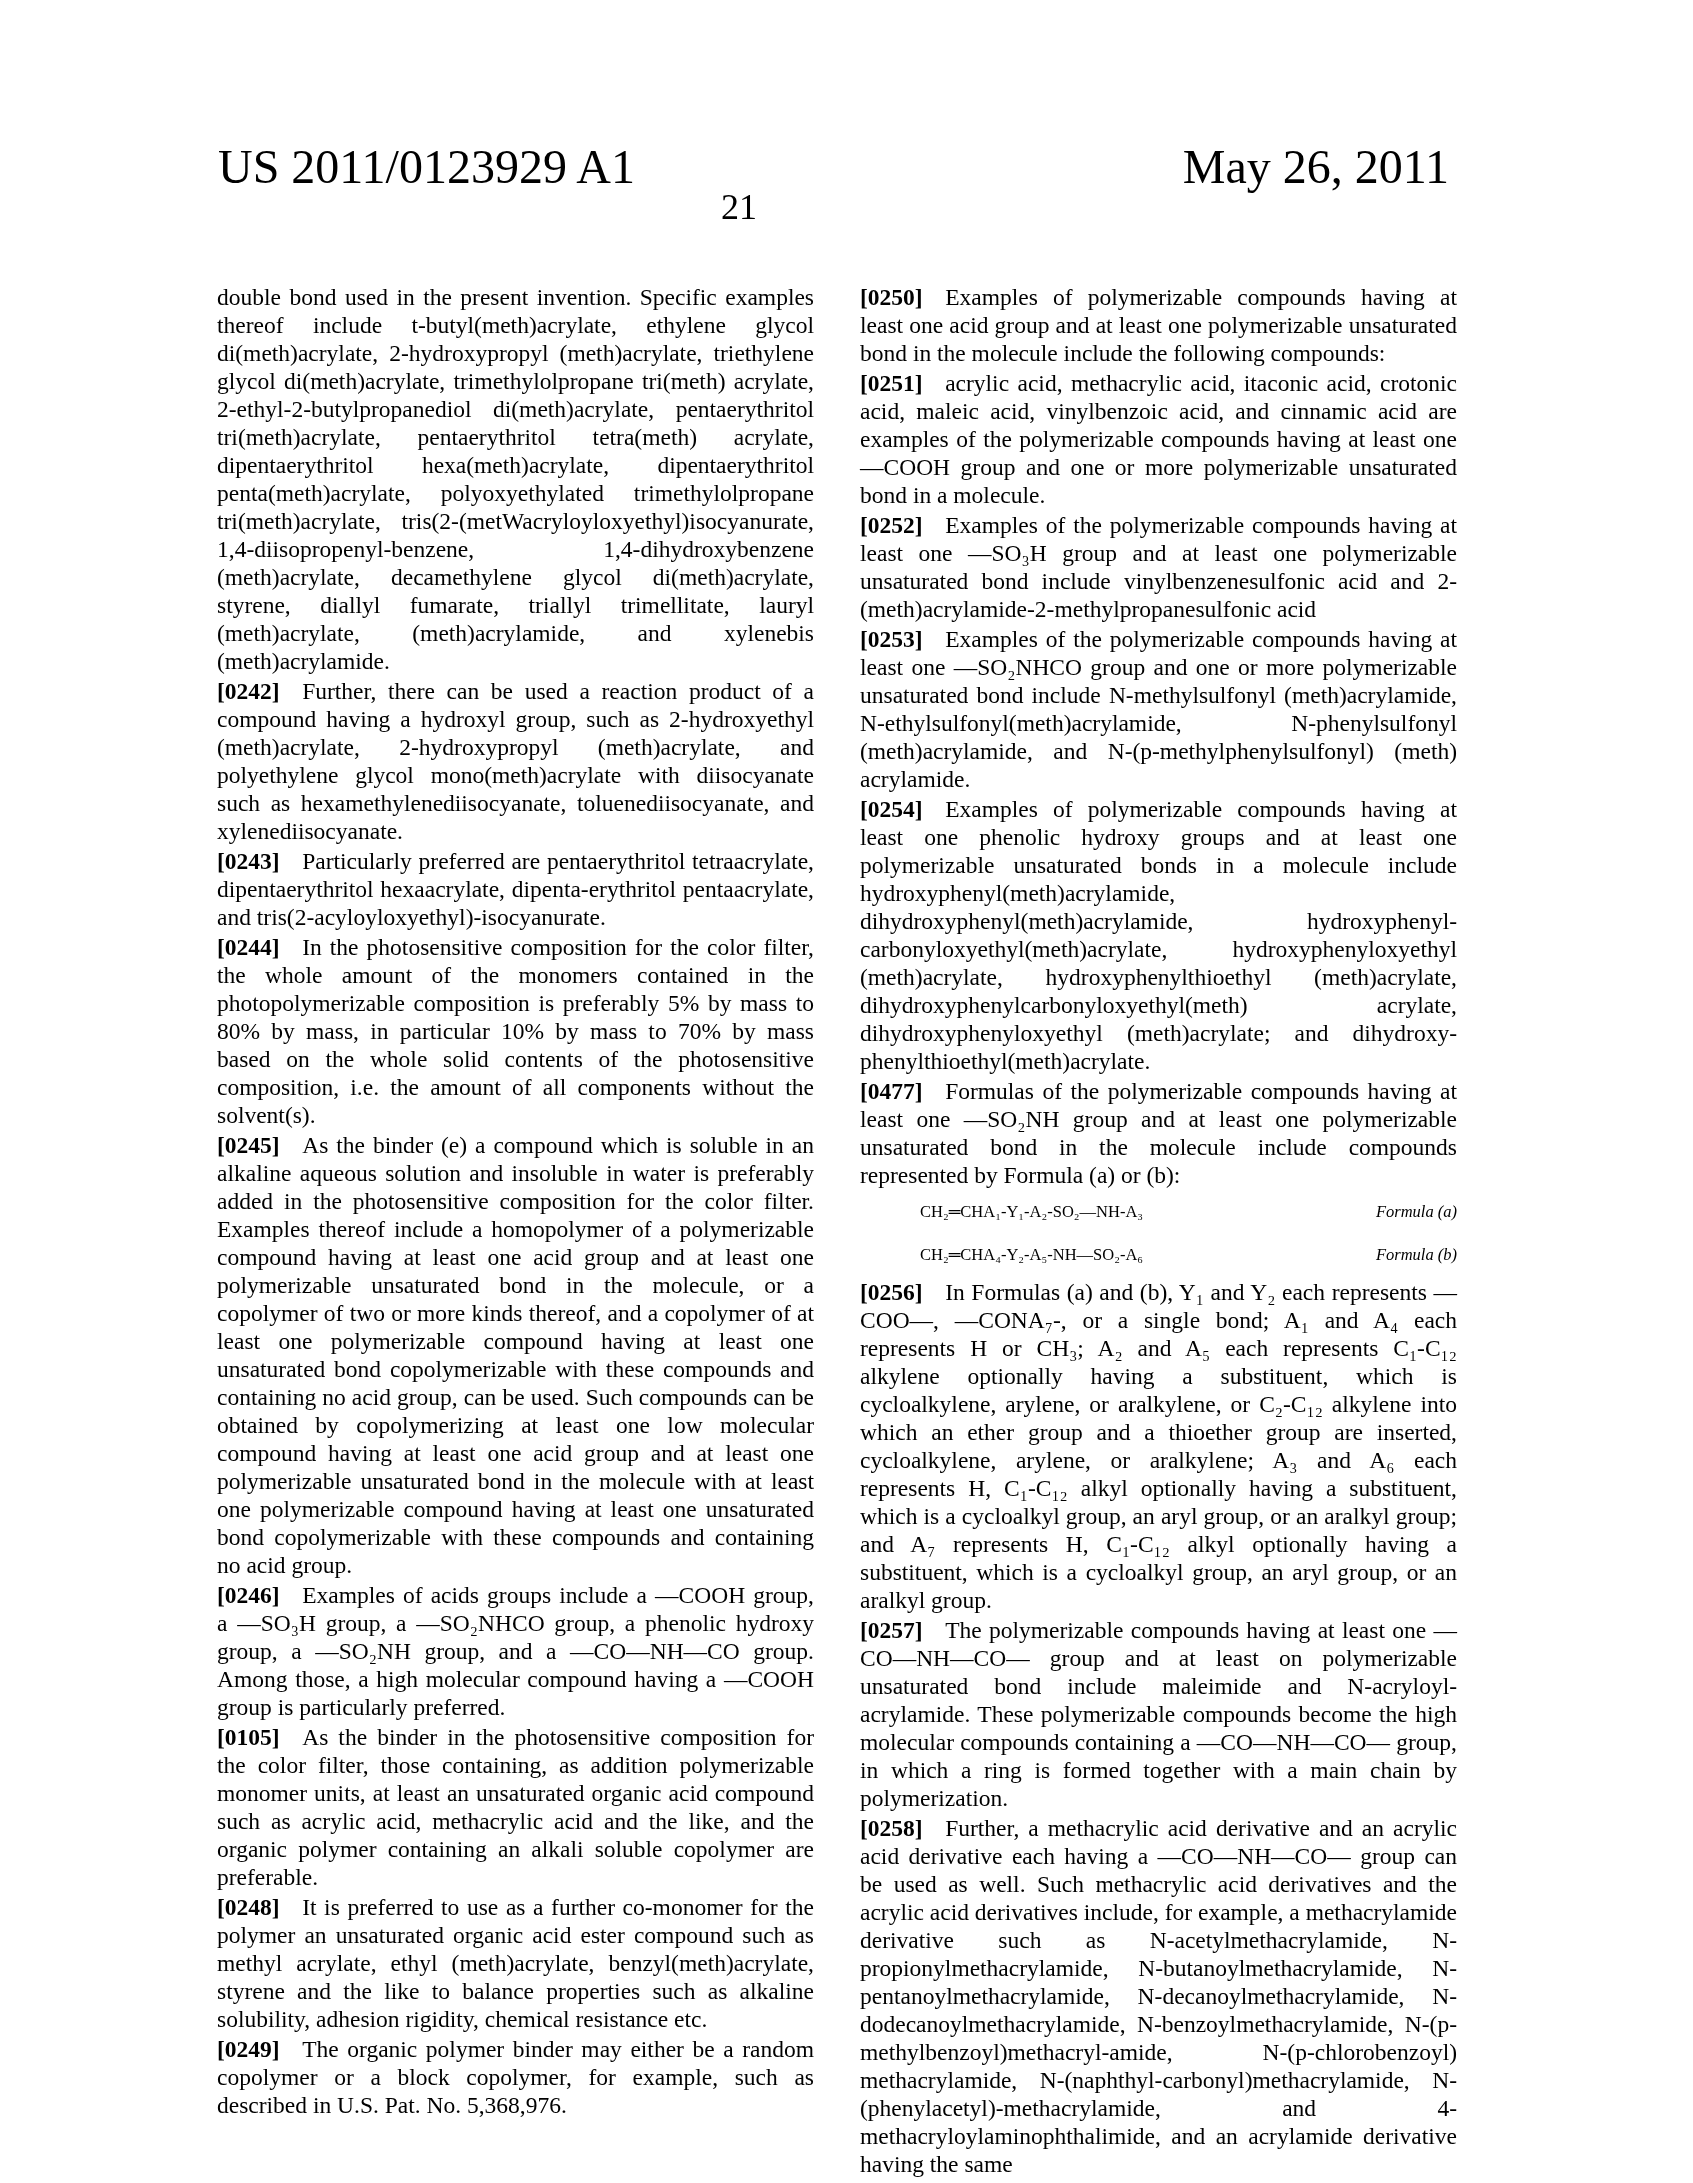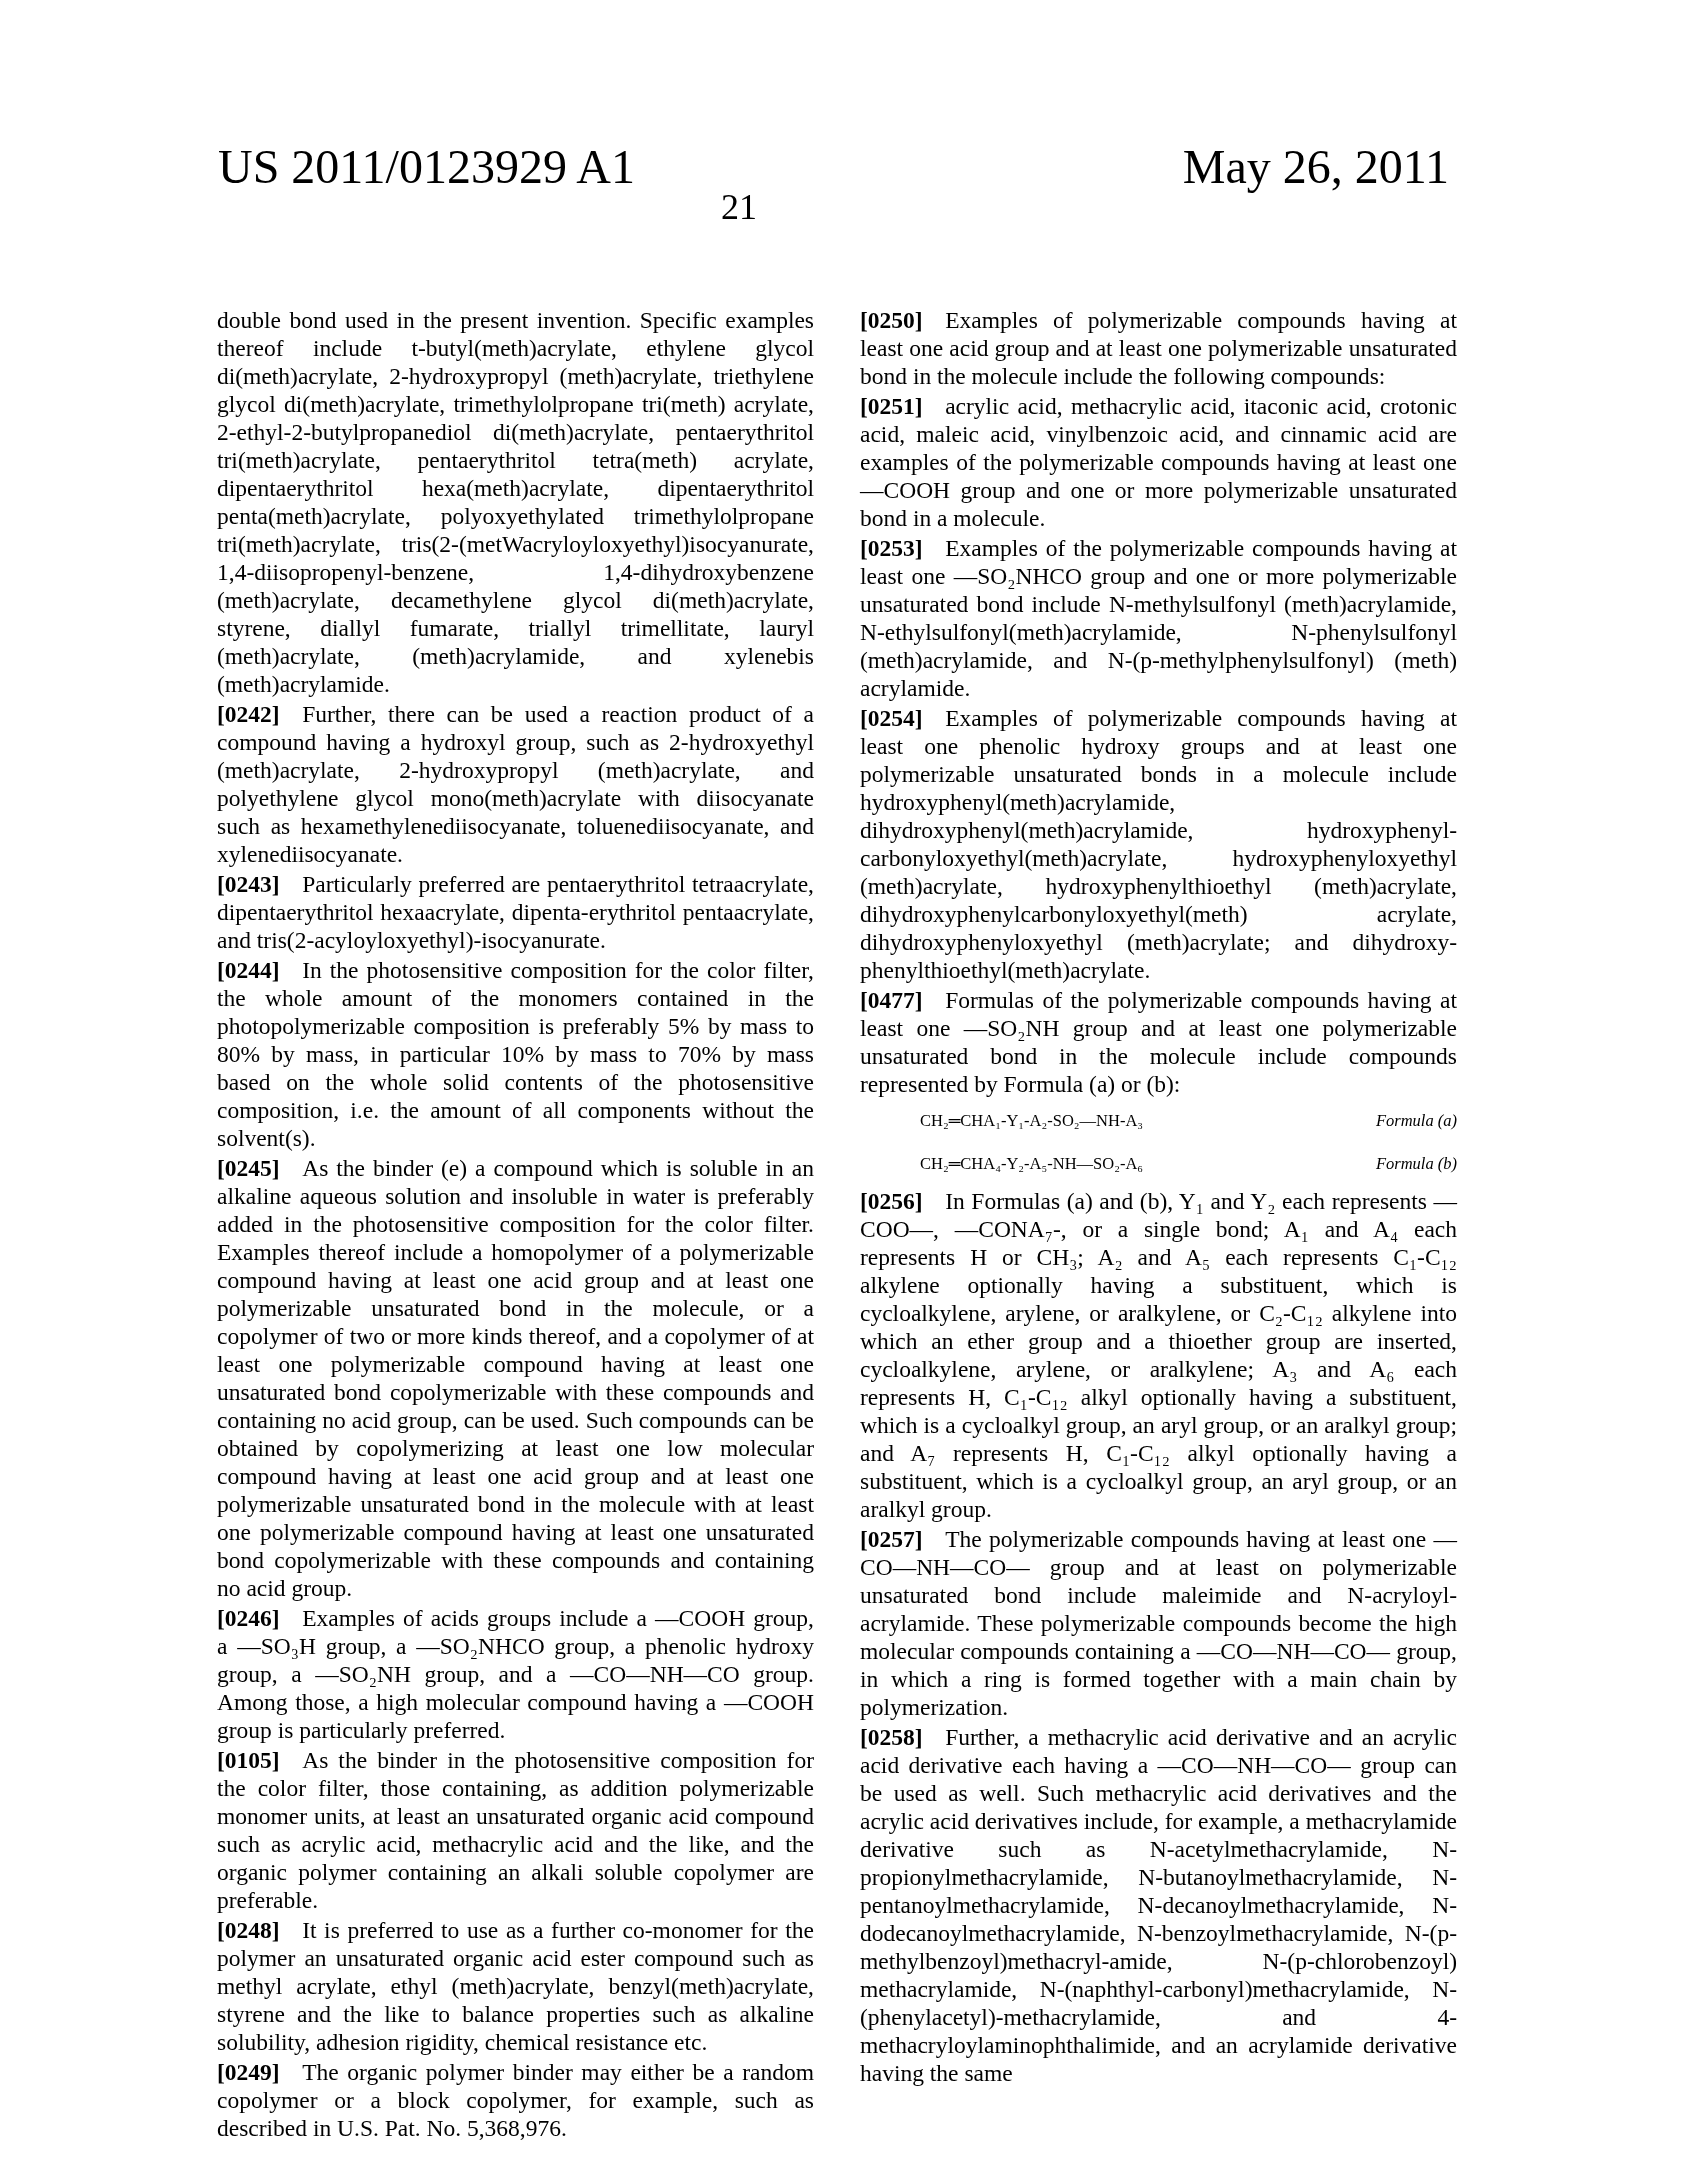--- a/index.html
+++ b/index.html
@@ -5,21 +5,21 @@
   html, body { margin: 0; padding: 0; background: #ffffff; }
   body {
     width: 1694px; height: 2183px; position: relative; overflow: hidden;
     font-family: "Liberation Serif", "DejaVu Serif", serif; color: #000;
   }
   .hdr { position: absolute; top: 147px; font-size: 48px; line-height: 40px; }
   .hdr-left { left: 218px; }
   .hdr-right { right: 245px; }
   .pgnum { position: absolute; top: 187px; left: 0; width: 1478px; text-align: center; font-size: 36px; line-height: 40px; }
   .col {
-    position: absolute; top: 306px; width: 597px;
+    position: absolute; top: 283px; width: 597px;
     font-size: 23.5px; line-height: 28px; text-align: justify;
     hyphens: manual;
   }
   .col-left { left: 217px; }
   .col-right { left: 860px; }
   .para { margin: 0 0 2px 0; }
   .pnum { font-weight: bold; margin-right: 22.5px; }
   .formula {
     display: flex; justify-content: space-between; align-items: baseline;
     font-size: 16.5px; line-height: 20px; padding: 9.3px 0 9.3px 60px; margin: 4px 0; gap: 30px;
@@ -43,20 +43,21 @@
   <p class="para"><span class="pnum">[0245]</span><span>As the binder (e) a compound which is soluble in an alkaline aqueous solution and insoluble in water is preferably added in the photosensitive composition for the color filter. Examples thereof include a homopolymer of a polymerizable compound having at least one acid group and at least one polymerizable unsaturated bond in the molecule, or a copolymer of two or more kinds thereof, and a copolymer of at least one polymerizable compound having at least one unsaturated bond copolymerizable with these compounds and containing no acid group, can be used. Such compounds can be obtained by copolymerizing at least one low molecular compound having at least one acid group and at least one polymerizable unsaturated bond in the molecule with at least one polymerizable compound having at least one unsaturated bond copolymerizable with these compounds and containing no acid group.</span></p>
   <p class="para"><span class="pnum">[0246]</span><span>Examples of acids groups include a —COOH group, a —SO₃H group, a —SO₂NHCO group, a phenolic hydroxy group, a —SO₂NH group, and a —CO—NH—CO group. Among those, a high molecular compound having a —COOH group is particularly preferred.</span></p>
   <p class="para"><span class="pnum">[0105]</span><span>As the binder in the photosensitive composition for the color filter, those containing, as addition polymerizable monomer units, at least an unsaturated organic acid compound such as acrylic acid, methacrylic acid and the like, and the organic polymer containing an alkali soluble copolymer are preferable.</span></p>
   <p class="para"><span class="pnum">[0248]</span><span>It is preferred to use as a further co-monomer for the polymer an unsaturated organic acid ester compound such as methyl acrylate, ethyl (meth)acrylate, benzyl(meth)acrylate, styrene and the like to balance properties such as alkaline solubility, adhesion rigidity, chemical resistance etc.</span></p>
   <p class="para"><span class="pnum">[0249]</span><span>The organic polymer binder may either be a random copolymer or a block copolymer, for example, such as described in U.S. Pat. No. 5,368,976.</span></p>
 </div>
 
 <div class="col col-right">
   <p class="para"><span class="pnum">[0250]</span><span>Examples of polymerizable compounds having at least one acid group and at least one polymerizable unsaturated bond in the molecule include the following compounds:</span></p>
   <p class="para"><span class="pnum">[0251]</span><span>acrylic acid, methacrylic acid, itaconic acid, crotonic acid, maleic acid, vinylbenzoic acid, and cinnamic acid are examples of the polymerizable compounds having at least one —COOH group and one or more polymerizable unsaturated bond in a molecule.</span></p>
+  <p class="para"><span class="pnum">[0252]</span><span>Examples of the polymerizable compounds having at least one —SO₃H group and at least one polymerizable unsaturated bond include vinylbenzenesulfonic acid and 2-(meth)acrylamide-2-methylpropanesulfonic acid</span></p>
   <p class="para"><span class="pnum">[0253]</span><span>Examples of the polymerizable compounds having at least one —SO₂NHCO group and one or more polymerizable unsaturated bond include N-methylsulfonyl (meth)acrylamide, N-ethylsulfonyl(meth)acrylamide, N-phenylsulfonyl (meth)acrylamide, and N-(p-methylphenylsulfonyl) (meth) acrylamide.</span></p>
   <p class="para"><span class="pnum">[0254]</span><span>Examples of polymerizable compounds having at least one phenolic hydroxy groups and at least one polymerizable unsaturated bonds in a molecule include hydroxyphenyl(meth)acrylamide, dihydroxyphenyl(meth)acrylamide, hydroxyphenyl-carbonyloxyethyl(meth)acrylate, hydroxyphenyloxyethyl (meth)acrylate, hydroxyphenylthioethyl (meth)acrylate, dihydroxyphenylcarbonyloxyethyl(meth) acrylate, dihydroxyphenyloxyethyl (meth)acrylate; and dihydroxy-phenylthioethyl(meth)acrylate.</span></p>
   <p class="para"><span class="pnum">[0477]</span><span>Formulas of the polymerizable compounds having at least one —SO₂NH group and at least one polymerizable unsaturated bond in the molecule include compounds represented by Formula (a) or (b):</span></p>
 
   <div class="formula">
     <span>CH₂═CHA₁-Y₁-A₂-SO₂—NH-A₃</span>
     <span class="flabel">Formula (a)</span>
   </div>
   <div class="formula">
     <span>CH₂═CHA₄-Y₂-A₅-NH—SO₂-A₆</span>

